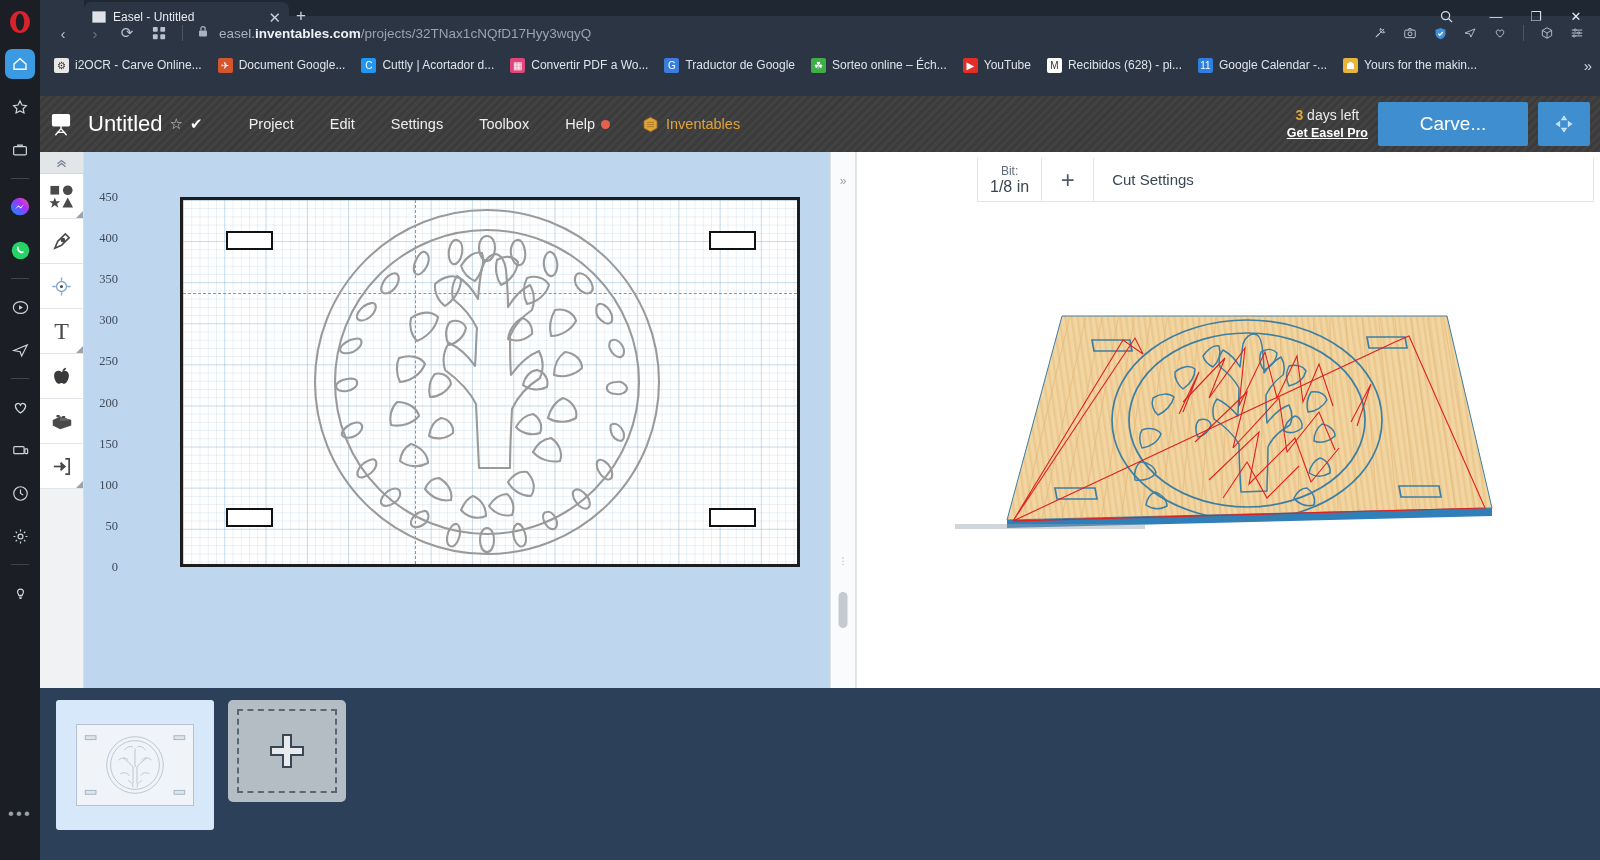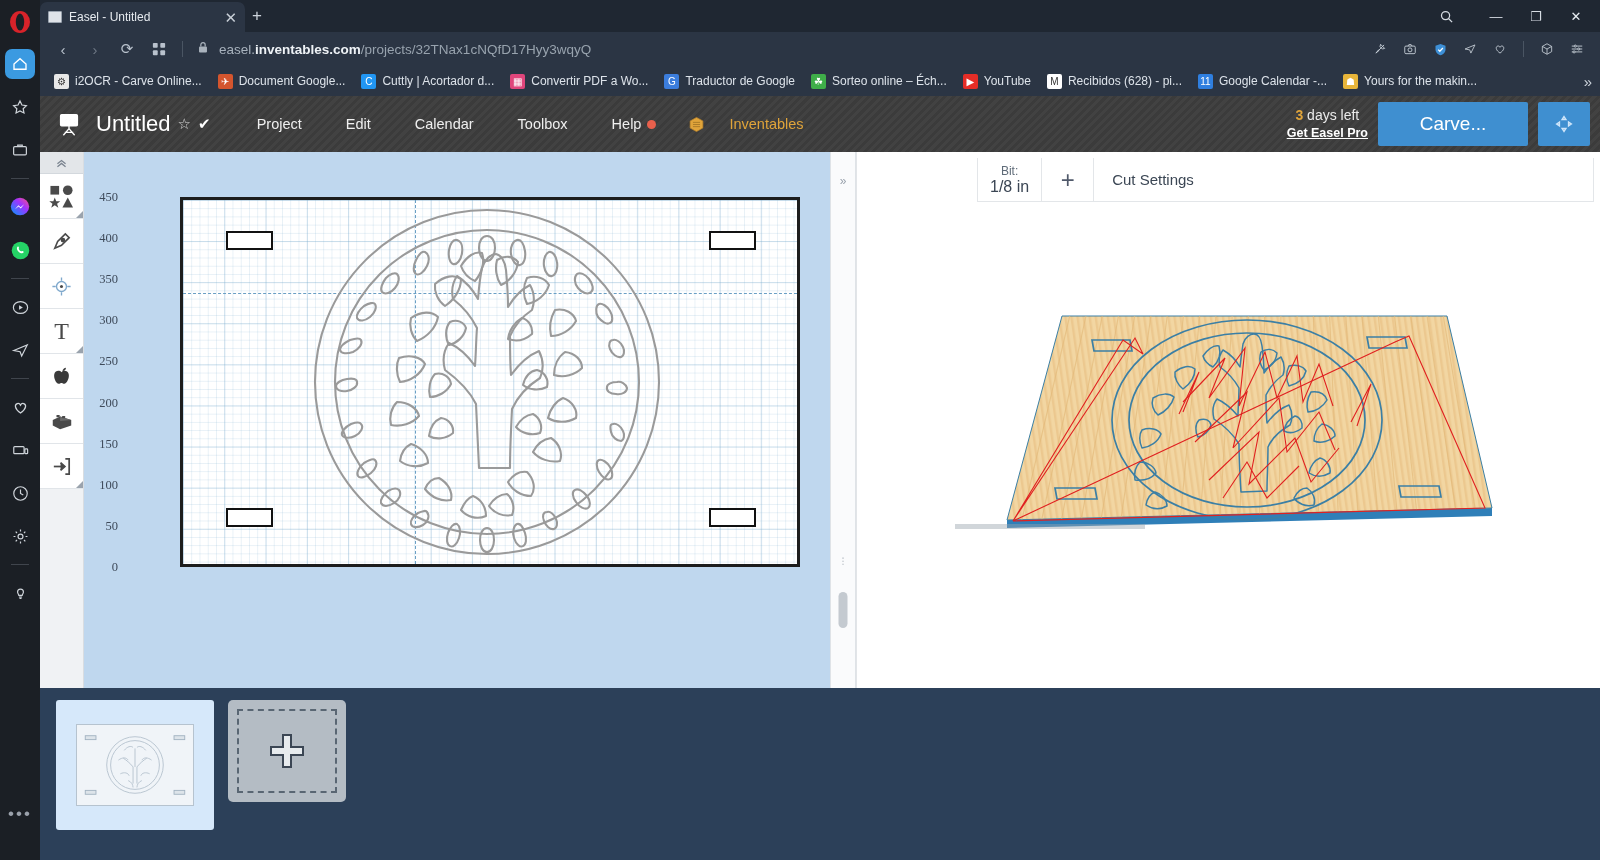--- a/index.html
+++ b/index.html
@@ -25,21 +25,21 @@
   }
   .rail-icon.active { background: #3b9ae1; color:#fff; }
   .rail-sep { width: 18px; height: 1px; background: #40454d; margin-top: 13px; }
   .rail-dots { position:absolute; bottom: 36px; color:#9aa1ab; font-size:17px; letter-spacing:2px;}
 
   
   .chrome {
     position: absolute; left: 40px; top: 0; width: 1560px; height: 96px;
     background: #2b3544;
   }
-  .tabstrip { position:relative; height: 32px; background:#1f2732; }
+  .tabstrip { position:relative; height: 16px; background:#1f2732;margin-left:44px; }
   .tab {
     position: absolute; left: 0; top: 2px; width: 205px; height: 30px;
     background: #2b3544; border-radius: 7px 7px 0 0;
     display: flex; align-items: center; padding: 0 8px; gap: 7px;
   }
   .tab-favicon { width: 14px; height: 12px; background:#dfe3e8; border:1px solid #9aa3ae; border-radius:1px; flex:none;}
   .tab-title { color: #e6eaef; font-size: 12px; white-space: nowrap; overflow: hidden; flex: 1;}
   .tab-close { color:#c8cfd7; font-size:15px; line-height:1; }
   .newtab { position:absolute; left: 212px; top: 6px; color:#cdd4dc; font-size:17px; }
   .win-btns { position:absolute; right: 4px; top: 2px; display:flex; gap: 0; }
@@ -64,30 +64,30 @@
   .bm-ico { width: 15px; height: 15px; border-radius: 2px; flex:none; display:flex; align-items:center; justify-content:center; font-size:10px; color:#fff;}
   .bm-txt { font-size: 12px; color:#dde3ea; white-space:nowrap; }
   .bm-more { position:absolute; right: 8px; color:#cdd4dc; font-size:15px; }
 
   
   .easel { position:absolute; left:40px; top:96px; width:1560px; height:764px; background:#f2f4f6; }
   .easel-header {
     position:relative; height: 56px;
     background:#3d3d3d;
     background-image: repeating-linear-gradient(135deg, rgba(255,255,255,.028) 0 3px, rgba(0,0,0,.03) 3px 6px);
-    display:flex; align-items:center; padding: 0 12px; gap: 0;
+    display:flex; align-items:center; padding: 0 4px; gap: 0;
   }
   .pro-badge { width: 34px; height: 32px; display:flex; align-items:center; justify-content:center; color:#fff; }
   .proj-title { color:#fff; font-size: 22px; margin-left: 10px; font-weight:400; }
   .star, .check { color:#d8d8d8; font-size: 15px; margin-left: 7px;}
   .check { color:#ffffff; }
-  .menu { display:flex; align-items:center; margin-left: 30px; gap: 12px; justify-content: space-between;}
+  .menu { display:flex; align-items:center; margin-left: 30px; gap: 4px; justify-content: space-between;}
   .menu-item { color:#efefef; font-size: 14.5px; padding: 0 16px; height: 36px; display:flex; align-items:center; gap:6px;}
   .help-dot { width:9px; height:9px; border-radius:50%; background:#e8604c; }
-  .inv { display:flex; align-items:center; gap:24px; margin-left: 16px; color:#e0a43a; font-size:14.5px;}
+  .inv { display:flex; align-items:center; gap:7px; margin-left: 16px; color:#e0a43a; font-size:14.5px;}
   .inv-logo { width:17px;height:17px; }
   .header-right { position:absolute; right: 10px; top: 6px; display:flex; align-items:center; gap: 10px; }
   .trial { text-align:center; line-height:1.35; }
   .trial-l1 { font-size:14px; color:#eaeaea;}
   .trial-l1 b { color:#e0a43a; font-weight:700;}
   .trial-l2 { font-size:12.5px; color:#ffffff; text-decoration: underline; font-weight:600;}
   .carve-btn {
     width: 150px; height: 44px; background:#3f8fd0; border-radius:2px;
     color:#fff; font-size: 19px; display:flex; align-items:center; justify-content:center;
   }
@@ -414,21 +414,21 @@
       <div class="star">☆</div>
       <div class="check">✔</div>
       <div class="menu" id="easel-menu">
           <div class="menu-item">
             <span>Project</span>
           </div>
           <div class="menu-item">
             <span>Edit</span>
           </div>
           <div class="menu-item">
-            <span>Calendar</span>
+            <span>Settings</span>
           </div>
           <div class="menu-item">
             <span>Toolbox</span>
           </div>
           <div class="menu-item">
             <span>Help</span>
             <span class="help-dot"></span>
           </div>
         </div>
       <div class="inv">

